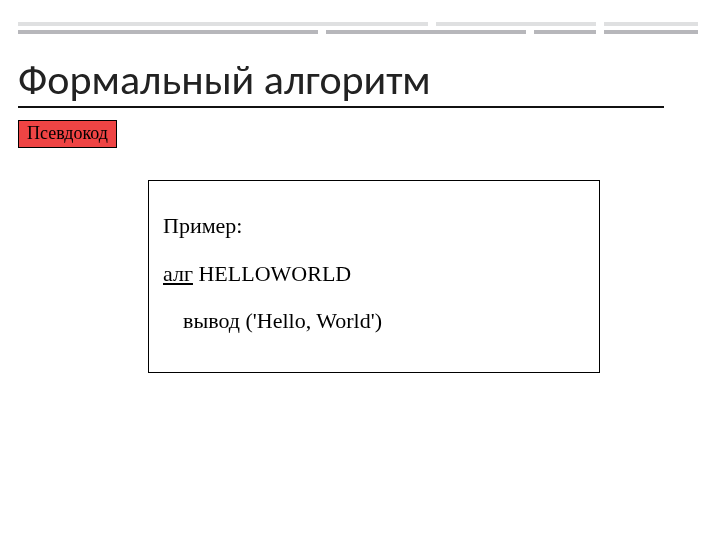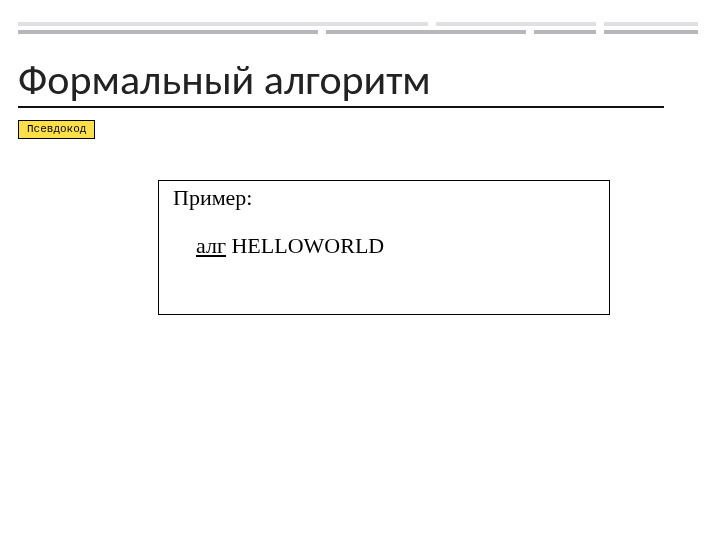--- a/index.html
+++ b/index.html
@@ -49,37 +49,36 @@
     border-bottom: 2px solid #111;
     padding-bottom: 4px;
     line-height: 1.05;
   }
   .tag {
     position: absolute;
     top: 120px;
     left: 18px;
     border: 1.5px solid #000;
     padding: 2px 8px 3px 8px;
-    font-family: Liberation Mono, monospace;
-    font-size: 11px;
-    background: #fde047;
+    font-family: Liberation Serif, serif;
+    font-size: 18px;
+    background: #ef4444;
   }
   .panel {
     position: absolute;
     top: 180px;
-    left: 158px;
+    left: 148px;
     width: 420px;
     border: 1.5px solid #000;
-    padding: 2px 16px 18px 14px;
+    padding: 30px 16px 18px 14px;
     font-size: 22px;
     line-height: 1.35;
   }
   .panel .u {
     text-decoration: underline;
-    margin-left: 23px;
   }
   .panel .row { margin: 0; }
   .panel .gap  { height: 18px; }
   .panel .indent { padding-left: 20px; }
 </style>
 </head>
 <body>
 
 <div class="slide">
 
@@ -99,16 +98,17 @@
 
   <div class="tag">Псевдокод</div>
 
   <div class="panel">
     <p class="row">Пример:</p>
     <div class="gap"></div>
     <p class="row">
       <span class="u">алг</span><span> HELLOWORLD</span>
     </p>
     <div class="gap"></div>
+    <p class="row indent">вывод ('Hello, World')</p>
     <div class="gap"></div>
   </div>
 
 </div>
 
 </body></html>

